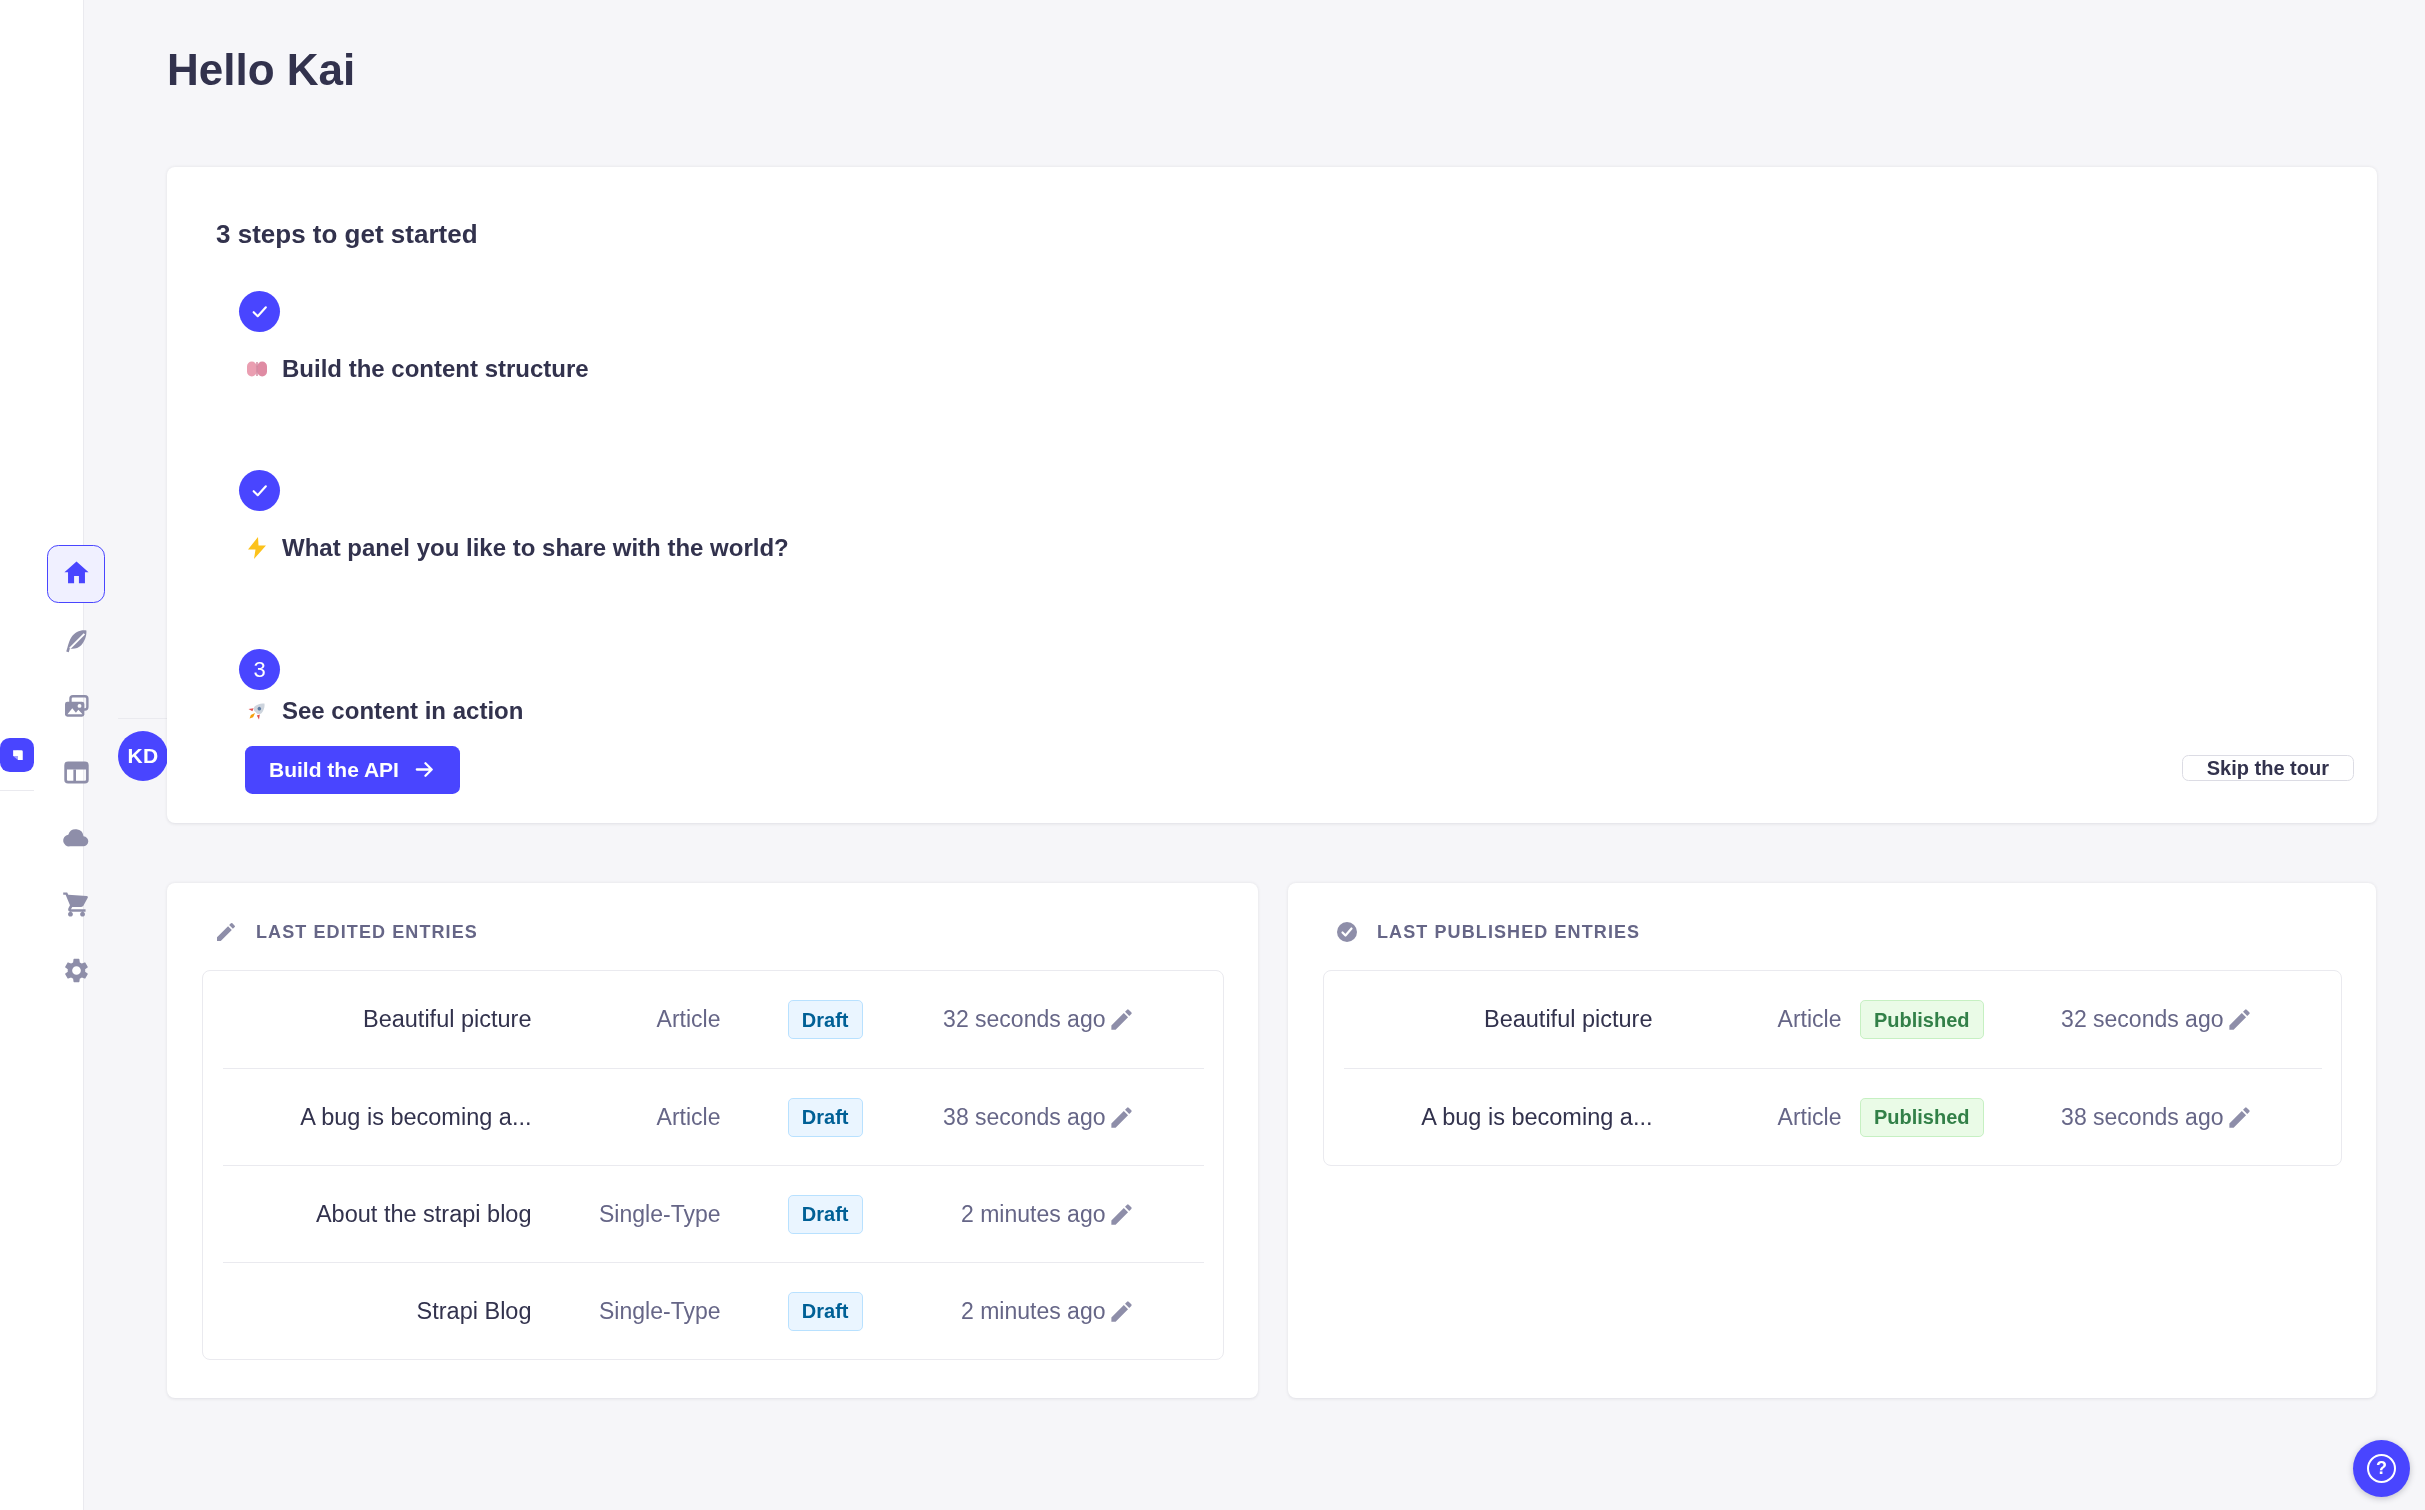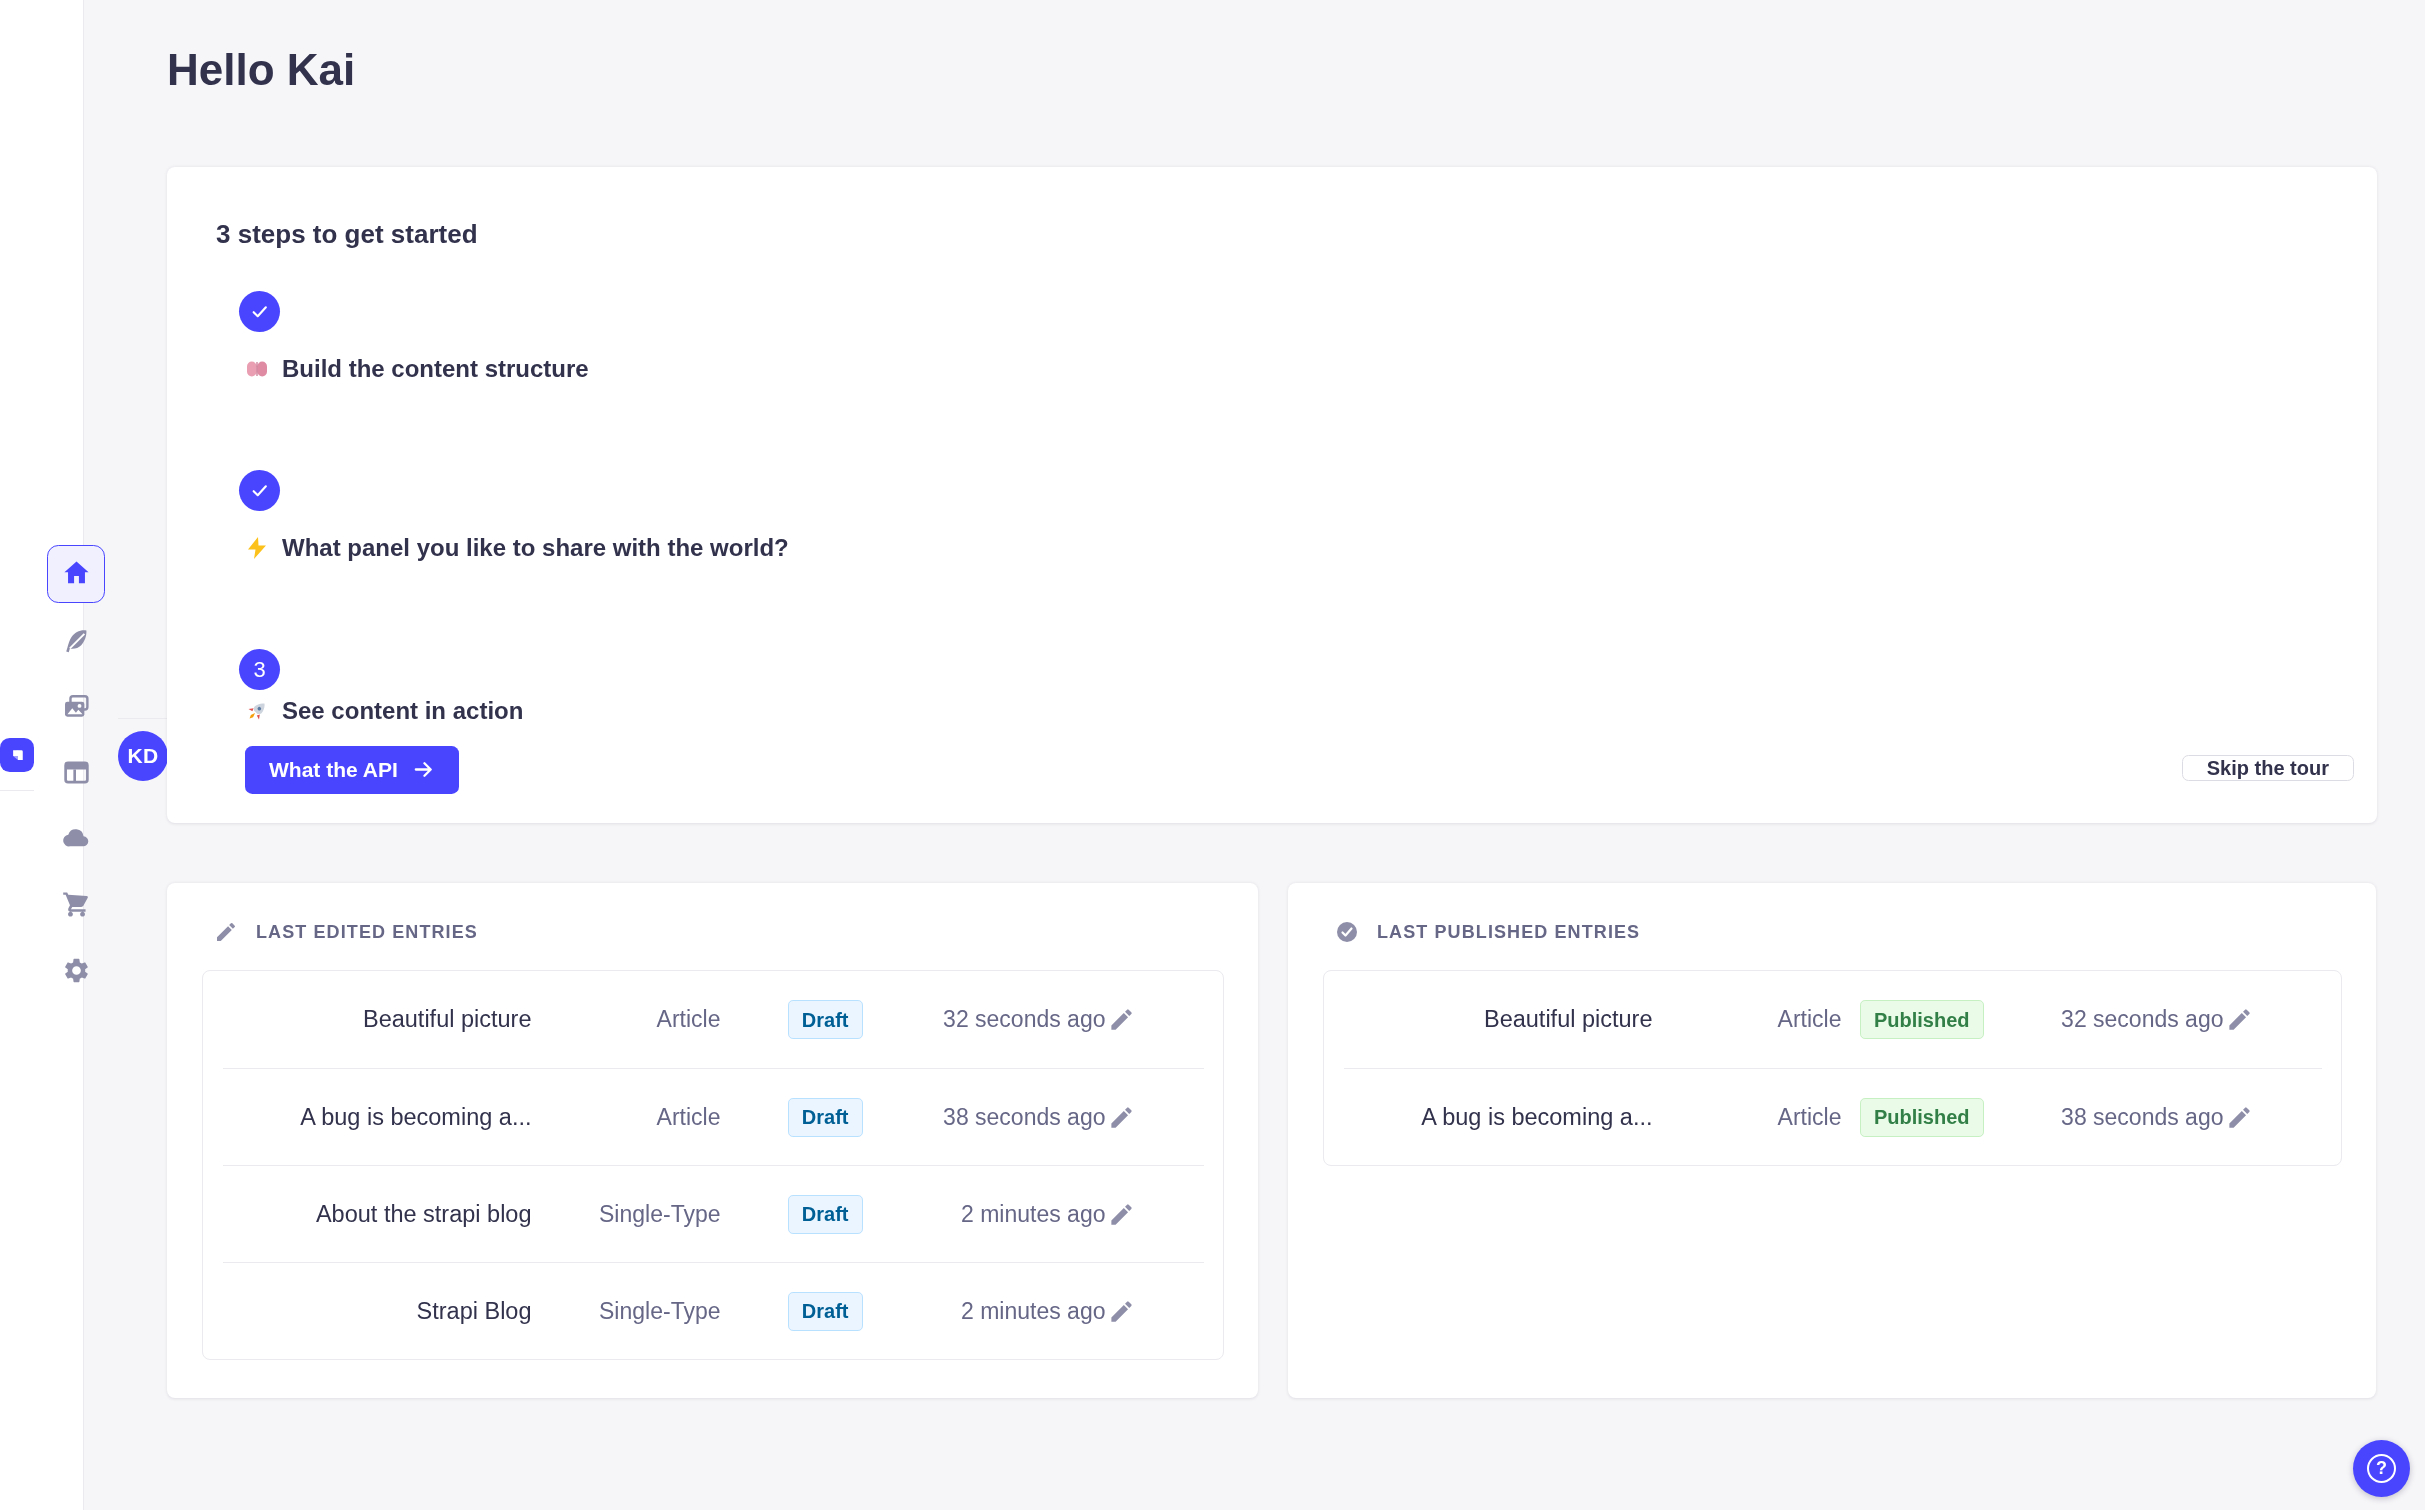--- a/index.html
+++ b/index.html
@@ -204,21 +204,21 @@
                 <path d="M12 1.5c2.9 2 4.8 5.8 4.8 9.7l-2.3 2.6H9.5l-2.3-2.6c0-3.9 1.9-7.7 4.8-9.7z" fill="#cdd4dd"></path>
                 <circle cx="12" cy="8.7" r="1.8" fill="#5b7aa0"></circle>
                 <path d="M7.6 12.4l-3 4.2 4.3-1.2z" fill="#e05252"></path>
                 <path d="M16.4 12.4l3 4.2-4.3-1.2z" fill="#e05252"></path>
                 <path d="M12 14.8l1.6 4.3L12 22.5l-1.6-3.4z" fill="#f59e0b"></path>
               </g>
             </svg>
             <span>See content in action</span>
           </div>
           <button class="cta-button">
-            <span>What the API</span>
+            <span>Build the API</span>
             <svg width="23" height="23" viewBox="0 0 24 24">
               <path d="M4 12h15M13 5.5 19.5 12 13 18.5" fill="none" stroke="#ffffff" stroke-width="2.4" stroke-linecap="round" stroke-linejoin="round"></path>
             </svg>
           </button>
         </div>
       </div>
 
       <button class="skip-button">Skip the tour</button>
     </section>
 

